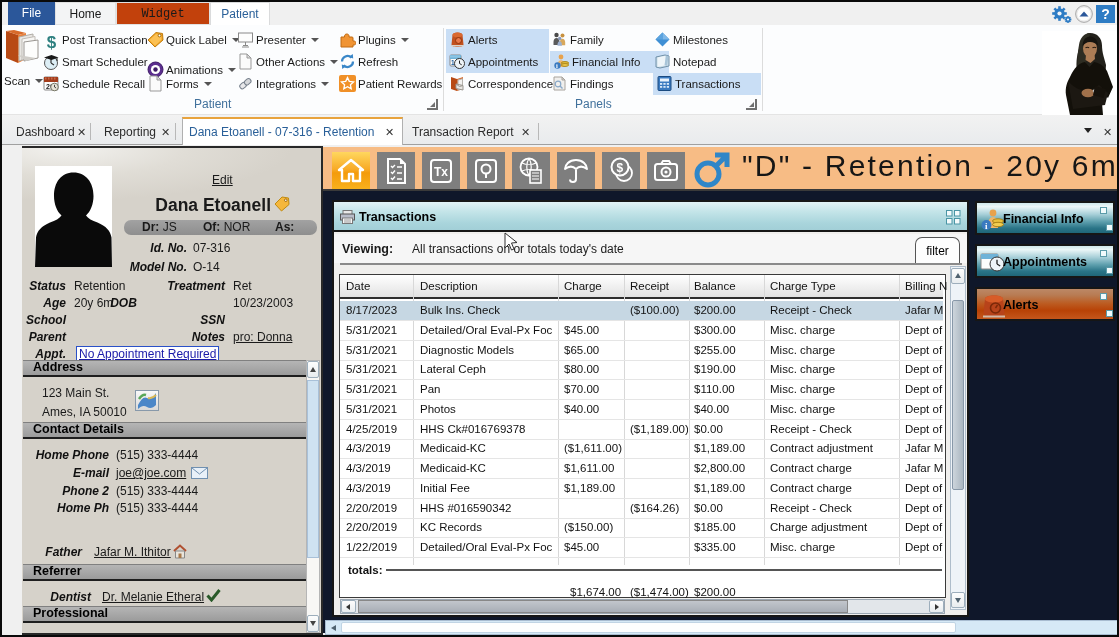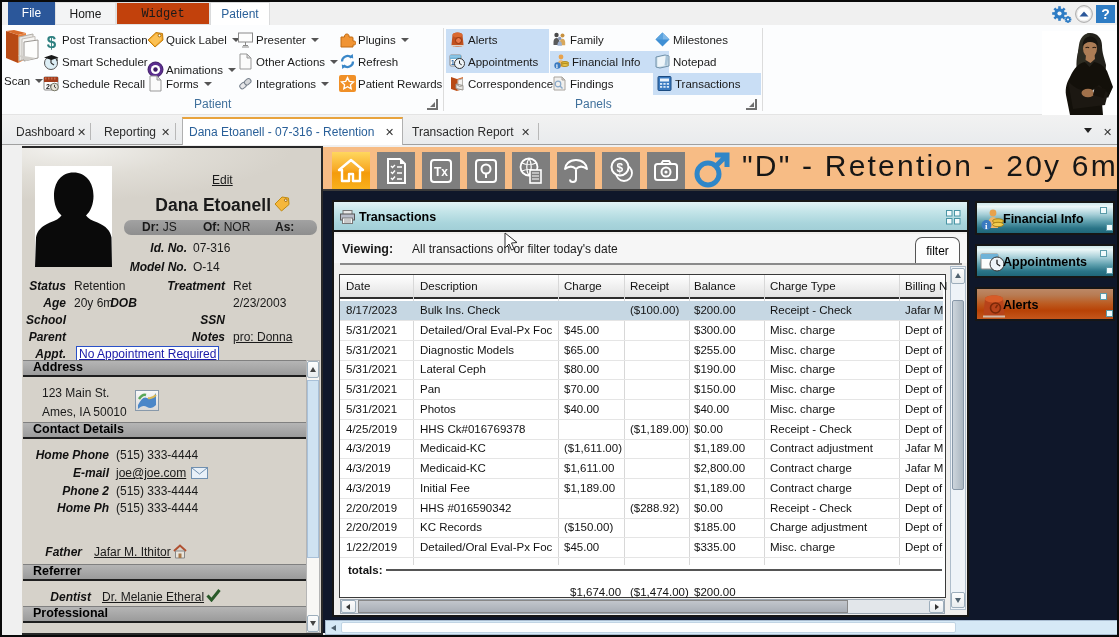--- a/index.html
+++ b/index.html
@@ -372,21 +372,21 @@
         <div class="ival" style="left:171px;top:93px;">07-316</div>
       <div class="ilab" style="left:0;top:112px;width:165px;">Model No.</div>
         <div class="ival" style="left:171px;top:112px;">O-14</div>
       <div class="ilab" style="left:0;top:131px;width:44px;">Status</div>
         <div class="ival" style="left:52px;top:131px;">Retention</div>
       <div class="ilab" style="left:0;top:131px;width:203px;">Treatment</div>
         <div class="ival" style="left:211px;top:131px;">Ret</div>
       <div class="ilab" style="left:0;top:148px;width:44px;">Age</div>
         <div class="ival" style="left:52px;top:148px;">20y 6m</div>
       <div class="ilab" style="left:0;top:148px;width:203px;text-align:center;">DOB</div>
-        <div class="ival" style="left:211px;top:148px;">2/23/2003</div>
+        <div class="ival" style="left:211px;top:148px;">10/23/2003</div>
       <div class="ilab" style="left:0;top:165px;width:44px;">School</div>
       <div class="ilab" style="left:0;top:165px;width:203px;">SSN</div>
       <div class="ilab" style="left:0;top:182px;width:44px;">Parent</div>
       <div class="ilab" style="left:0;top:182px;width:203px;">Notes</div>
         <div class="ival u" style="left:211px;top:182px;">pro: Donna</div>
       <div class="ilab" style="left:0;top:199px;width:44px;">Appt.</div>
       <div class="ival" style="left:54px;top:198px;background:#fff;border:1px solid #2a50c8;color:#1a1aa8;text-decoration:underline;padding:0 2px;">No Appointment Required</div>
 
       <div class="shead" style="top:212px;">Address</div>
       <div class="ival" style="left:20px;top:238px;">123 Main St.</div>
@@ -457,21 +457,21 @@
             <g fill="#f4fafb" stroke="#4a95a5">
               <rect x="0.5" y="0.5" width="5.5" height="5.5"></rect>
               <rect x="8.5" y="0.5" width="5.5" height="5.5"></rect>
               <rect x="0.5" y="8.5" width="5.5" height="5.5"></rect>
               <rect x="8.5" y="8.5" width="5.5" height="5.5"></rect>
             </g>
           </svg>
       </div>
       <div id="tview">
         <span style="position:absolute;left:8px;top:8px;font-weight:bold;font-size:12.5px;">Viewing:</span>
-        <span style="position:absolute;left:78px;top:8px;">All transactions on or filter today's date</span>
+        <span style="position:absolute;left:78px;top:8px;">All transactions on or totals today's date</span>
       </div>
       <svg style="position:absolute;left:170px;top:30px;z-index:5;" width="14" height="21" viewBox="0 0 14 21">
           <path d="M1 1l0 15 4-4 2.5 6 2.5-1-2.5-6 5.5-.5z" fill="#fff" stroke="#333"></path>
         </svg>
       <div style="position:absolute;left:581px;top:35px;width:45px;height:26px;background:#fdfdfd;border:1px solid #555;border-bottom:none;border-radius:7px 7px 0 0;font-size:12px;text-align:center;line-height:26px;">filter</div>
       <div style="position:absolute;left:6px;top:61px;width:622px;height:2px;background:#8a8a8a;"></div>
 
       <div id="tgrid" style="background:#fff;border:1px solid #3a3a3a;">
 
         <div style="position:absolute;left:0;top:0;width:603px;height:24px;background:linear-gradient(#ffffff,#e2e2e2);border-bottom:2px solid #2e2e2e;"></div>
@@ -518,21 +518,21 @@
             <div class="gcell" style="left:80px;top:3px;width:137px;">Lateral Ceph</div>
             <div class="gcell" style="left:224px;top:3px;width:59px;">$80.00</div>
             <div class="gcell" style="left:354px;top:3px;width:69px;">$190.00</div>
             <div class="gcell" style="left:430px;top:3px;width:128px;">Misc. charge</div>
             <div class="gcell" style="left:565px;top:3px;width:38px;">Dept of</div>
           </div>
         <div class="grow" style="top:105.0px;border-bottom:1px solid #e5e5e5;">
             <div class="gcell" style="left:6px;top:3px;width:66px;">5/31/2021</div>
             <div class="gcell" style="left:80px;top:3px;width:137px;">Pan</div>
             <div class="gcell" style="left:224px;top:3px;width:59px;">$70.00</div>
-            <div class="gcell" style="left:354px;top:3px;width:69px;">$150.00</div>
+            <div class="gcell" style="left:354px;top:3px;width:69px;">$110.00</div>
             <div class="gcell" style="left:430px;top:3px;width:128px;">Misc. charge</div>
             <div class="gcell" style="left:565px;top:3px;width:38px;">Dept of</div>
           </div>
         <div class="grow" style="top:124.75px;border-bottom:1px solid #e5e5e5;">
             <div class="gcell" style="left:6px;top:3px;width:66px;">5/31/2021</div>
             <div class="gcell" style="left:80px;top:3px;width:137px;">Photos</div>
             <div class="gcell" style="left:224px;top:3px;width:59px;">$40.00</div>
             <div class="gcell" style="left:354px;top:3px;width:69px;">$40.00</div>
             <div class="gcell" style="left:430px;top:3px;width:128px;">Misc. charge</div>
             <div class="gcell" style="left:565px;top:3px;width:38px;">Dept of</div>
@@ -565,21 +565,21 @@
             <div class="gcell" style="left:6px;top:3px;width:66px;">4/3/2019</div>
             <div class="gcell" style="left:80px;top:3px;width:137px;">Initial Fee</div>
             <div class="gcell" style="left:224px;top:3px;width:59px;">$1,189.00</div>
             <div class="gcell" style="left:354px;top:3px;width:69px;">$1,189.00</div>
             <div class="gcell" style="left:430px;top:3px;width:128px;">Contract charge</div>
             <div class="gcell" style="left:565px;top:3px;width:38px;">Dept of</div>
           </div>
         <div class="grow" style="top:223.5px;border-bottom:1px solid #e5e5e5;">
             <div class="gcell" style="left:6px;top:3px;width:66px;">2/20/2019</div>
             <div class="gcell" style="left:80px;top:3px;width:137px;">HHS #016590342</div>
-            <div class="gcell" style="left:290px;top:3px;width:58px;">($288.92)</div>
+            <div class="gcell" style="left:290px;top:3px;width:58px;">($164.26)</div>
             <div class="gcell" style="left:354px;top:3px;width:69px;">$0.00</div>
             <div class="gcell" style="left:430px;top:3px;width:128px;">Receipt - Check</div>
             <div class="gcell" style="left:565px;top:3px;width:38px;">Dept of</div>
           </div>
         <div class="grow" style="top:243.25px;border-bottom:1px solid #e5e5e5;">
             <div class="gcell" style="left:6px;top:3px;width:66px;">2/20/2019</div>
             <div class="gcell" style="left:80px;top:3px;width:137px;">KC Records</div>
             <div class="gcell" style="left:224px;top:3px;width:59px;">($150.00)</div>
             <div class="gcell" style="left:354px;top:3px;width:69px;">$185.00</div>
             <div class="gcell" style="left:430px;top:3px;width:128px;">Charge adjustment</div>

